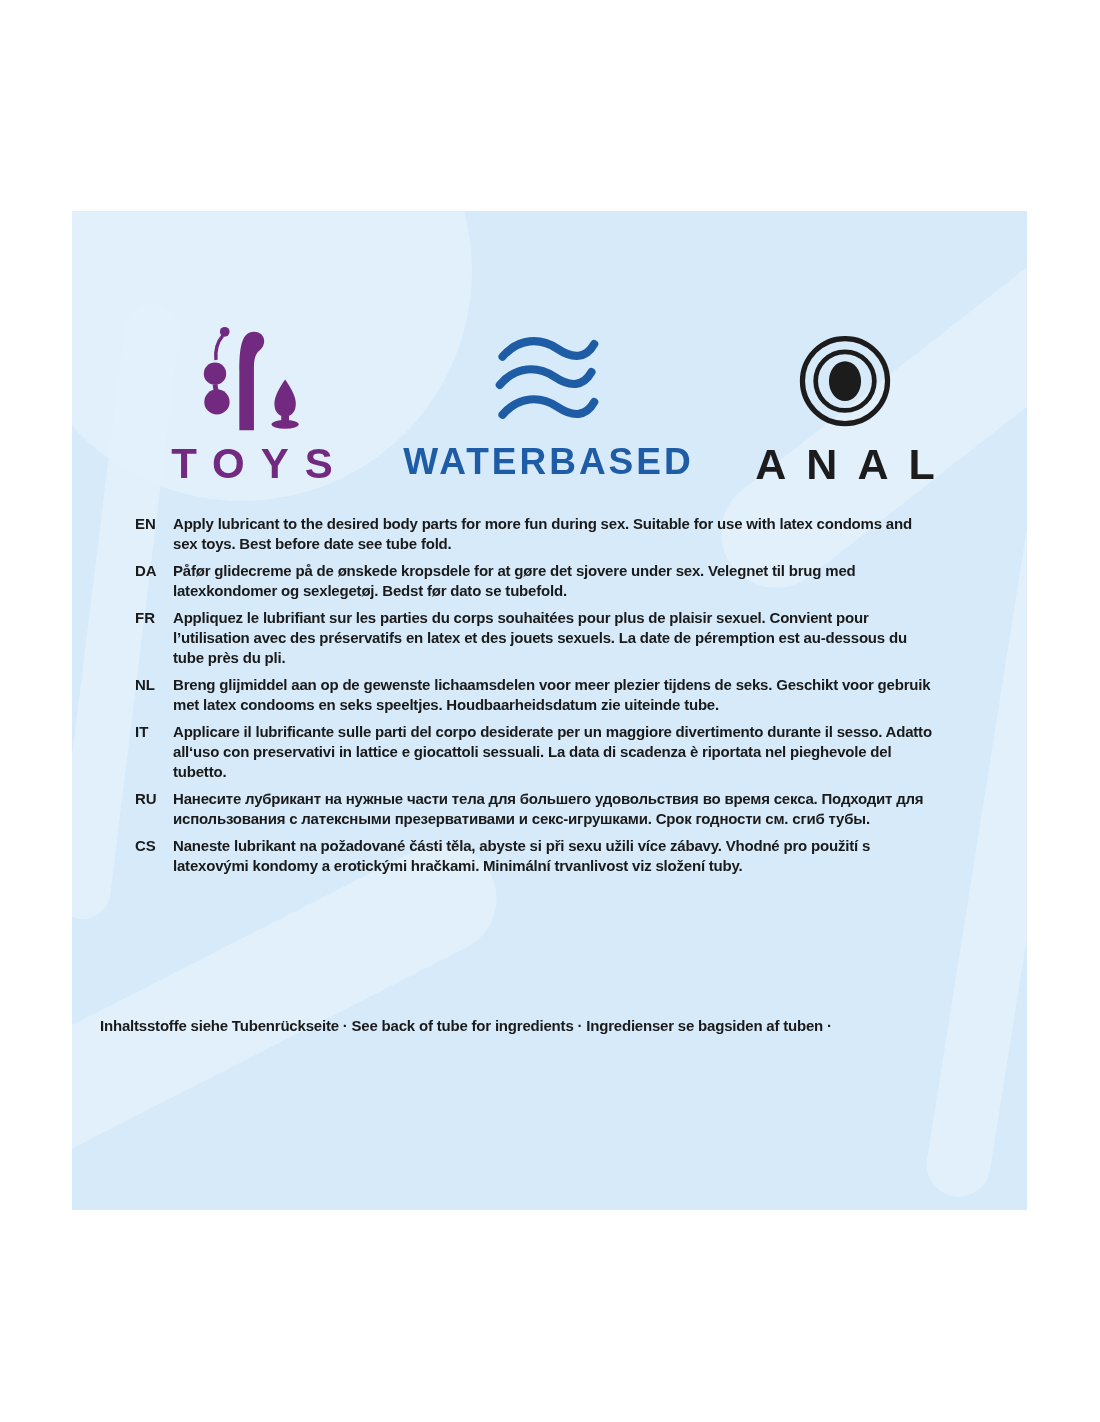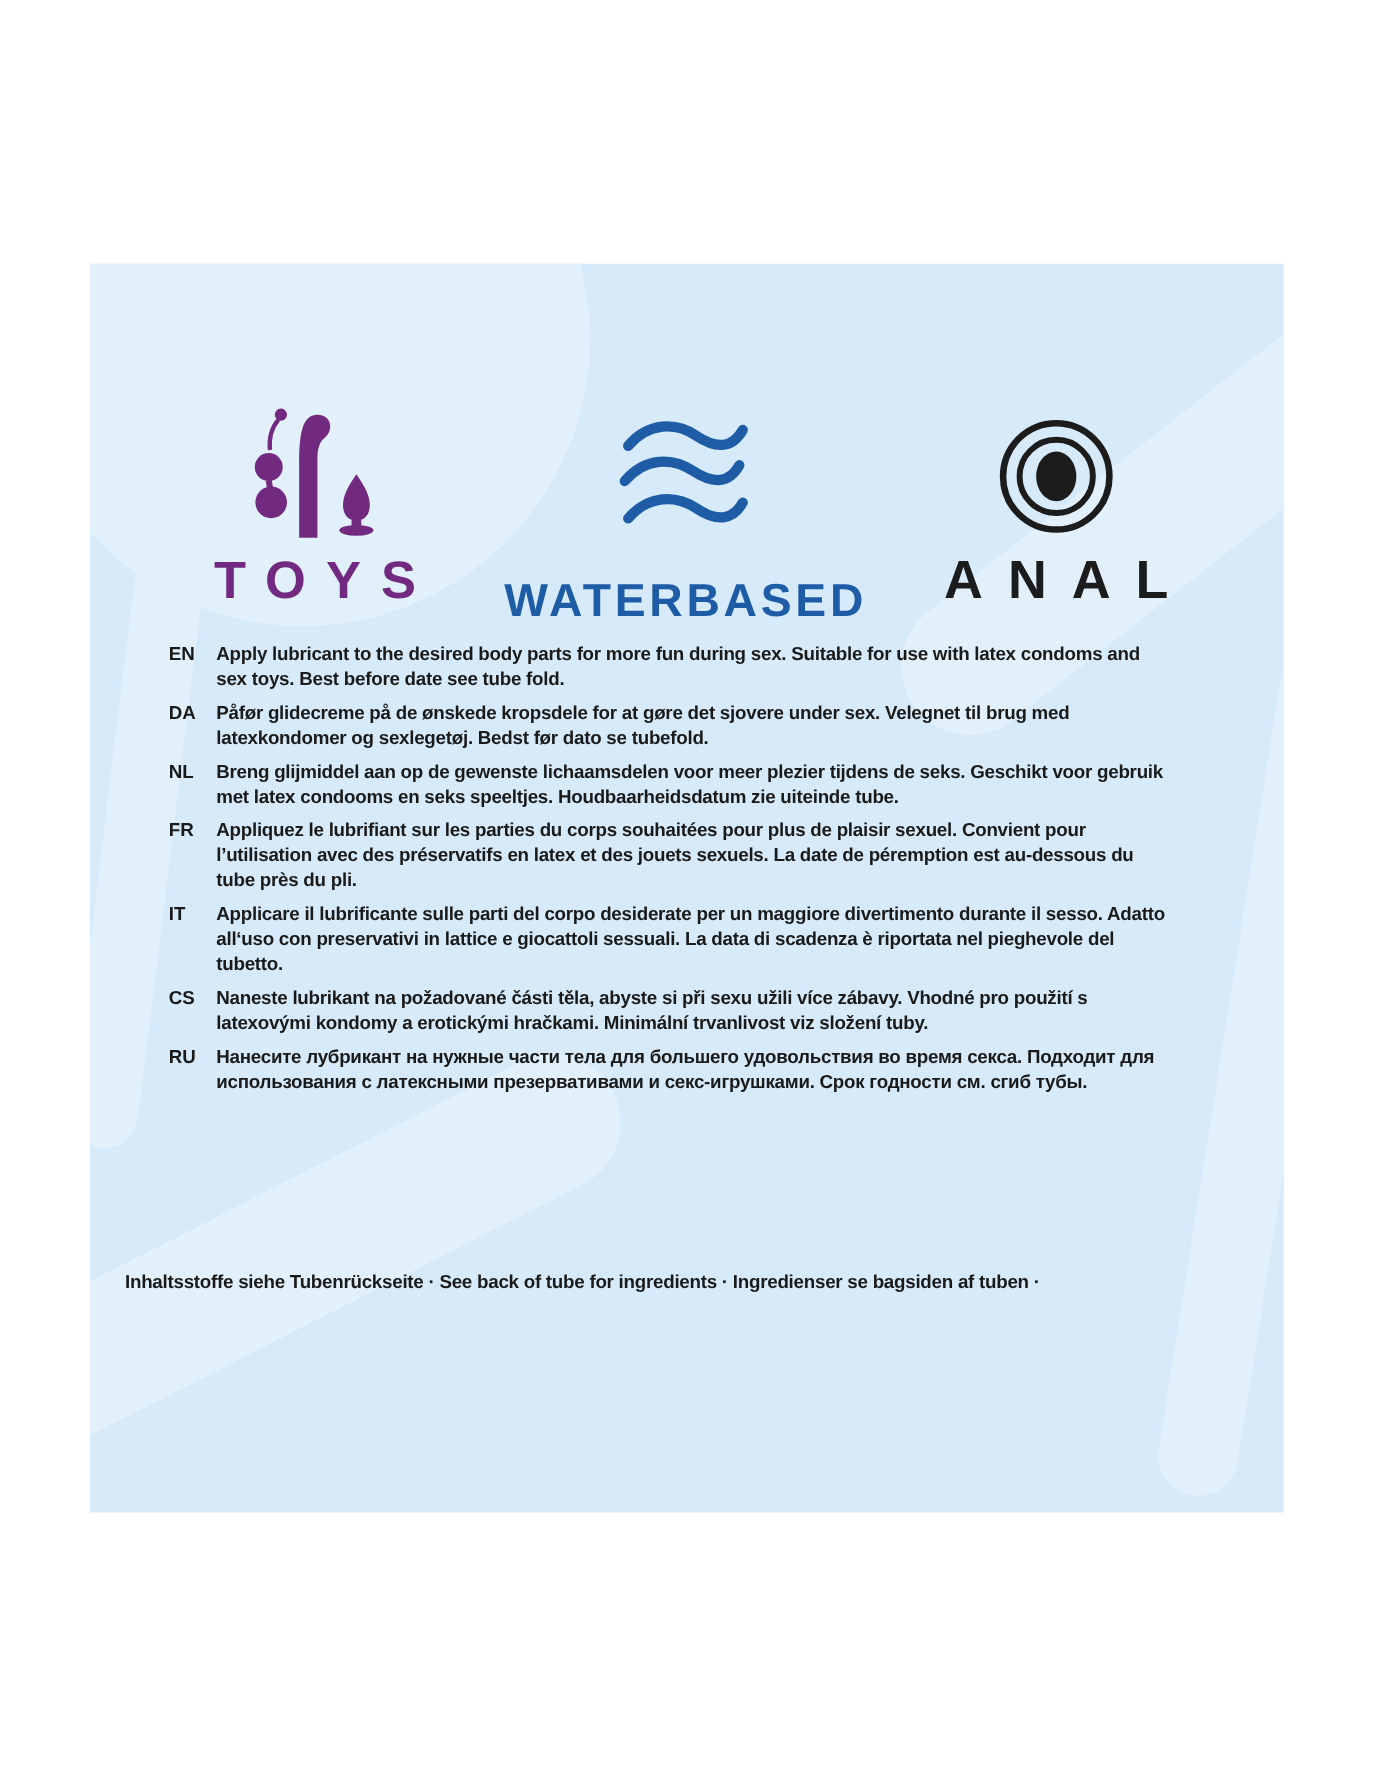--- a/index.html
+++ b/index.html
@@ -17,21 +17,21 @@
   .sw1{left:-60px;top:-170px;width:460px;height:460px;border-radius:50%;}
   .sw2{right:-260px;top:110px;width:620px;height:110px;border-radius:60px;transform:rotate(-38deg);}
   .sw3{right:-18px;top:230px;width:64px;height:760px;border-radius:40px;transform:rotate(9deg);}
   .sw4{left:-300px;top:780px;width:760px;height:110px;border-radius:60px;transform:rotate(-27deg);}
   .sw5{left:18px;top:90px;width:55px;height:620px;border-radius:30px;transform:rotate(7deg);}
   .content{position:relative;z-index:1;width:100%;height:100%;}
 
   
   .badge{position:absolute;top:112px;display:flex;flex-direction:column;align-items:center;}
   .badge-toys{left:75px;width:210px;color:var(--purple,#722a80);}
-  .badge-water{left:320px;width:310px;color:var(--blue,#1e5ca6);gap:19px;}
+  .badge-water{left:320px;width:310px;color:var(--blue,#1e5ca6);}
   .badge-anal{left:668px;width:210px;color:var(--black,#1c1c1c);}
   .badge-art{height:112px;display:flex;align-items:flex-end;justify-content:center;}
   .badge-label{
     margin-top:8px;font-weight:700;line-height:1;white-space:nowrap;
   }
   .badge-toys .badge-label{font-size:42px;letter-spacing:16px;margin-right:-16px;}
   .badge-water .badge-label{font-size:37px;letter-spacing:3px;margin-right:-3px;}
   .badge-anal .badge-label{font-size:43px;letter-spacing:20px;margin-right:-20px;}
 
   
@@ -114,38 +114,38 @@
     <div class="lang-rows">
         <div class="lang-row">
           <span class="lang-code">EN</span>
           <span class="lang-text">Apply lubricant to the desired body parts for more fun during sex. Suitable for use with latex condoms and sex toys. Best before date see tube fold.</span>
         </div>
         <div class="lang-row">
           <span class="lang-code">DA</span>
           <span class="lang-text">Påfør glidecreme på de ønskede kropsdele for at gøre det sjovere under sex. Velegnet til brug med latexkondomer og sexlegetøj. Bedst før dato se tubefold.</span>
         </div>
         <div class="lang-row">
+          <span class="lang-code">FR</span>
+          <span class="lang-text">Appliquez le lubrifiant sur les parties du corps souhaitées pour plus de plaisir sexuel. Convient pour l’utilisation avec des préservatifs en latex et des jouets sexuels. La date de péremption est au-dessous du tube près du pli.</span>
+        </div>
+        <div class="lang-row">
           <span class="lang-code">NL</span>
           <span class="lang-text">Breng glijmiddel aan op de gewenste lichaamsdelen voor meer plezier tijdens de seks. Geschikt voor gebruik met latex condooms en seks speeltjes. Houdbaarheidsdatum zie uiteinde tube.</span>
-        </div>
-        <div class="lang-row">
-          <span class="lang-code">FR</span>
-          <span class="lang-text">Appliquez le lubrifiant sur les parties du corps souhaitées pour plus de plaisir sexuel. Convient pour l’utilisation avec des préservatifs en latex et des jouets sexuels. La date de péremption est au-dessous du tube près du pli.</span>
         </div>
         <div class="lang-row">
           <span class="lang-code">IT</span>
           <span class="lang-text">Applicare il lubrificante sulle parti del corpo desiderate per un maggiore divertimento durante il sesso. Adatto all‘uso con preservativi in lattice e giocattoli sessuali. La data di scadenza è riportata nel pieghevole del tubetto.</span>
         </div>
         <div class="lang-row">
+          <span class="lang-code">RU</span>
+          <span class="lang-text">Нанесите лубрикант на нужные части тела для большего удовольствия во время секса. Подходит для использования с латексными презервативами и секс-игрушками. Срок годности см. сгиб тубы.</span>
+        </div>
+        <div class="lang-row">
           <span class="lang-code">CS</span>
           <span class="lang-text">Naneste lubrikant na požadované části těla, abyste si při sexu užili více zábavy. Vhodné pro použití s latexovými kondomy a erotickými hračkami. Minimální trvanlivost viz složení tuby.</span>
-        </div>
-        <div class="lang-row">
-          <span class="lang-code">RU</span>
-          <span class="lang-text">Нанесите лубрикант на нужные части тела для большего удовольствия во время секса. Подходит для использования с латексными презервативами и секс-игрушками. Срок годности см. сгиб тубы.</span>
         </div>
       </div>
 
     <div class="footer">
         <div class="footer-line">Inhaltsstoffe siehe Tubenrückseite · See back of tube for ingredients · Ingredienser se bagsiden af tuben ·</div>
       </div>
 
   </div>
 </div>
 

